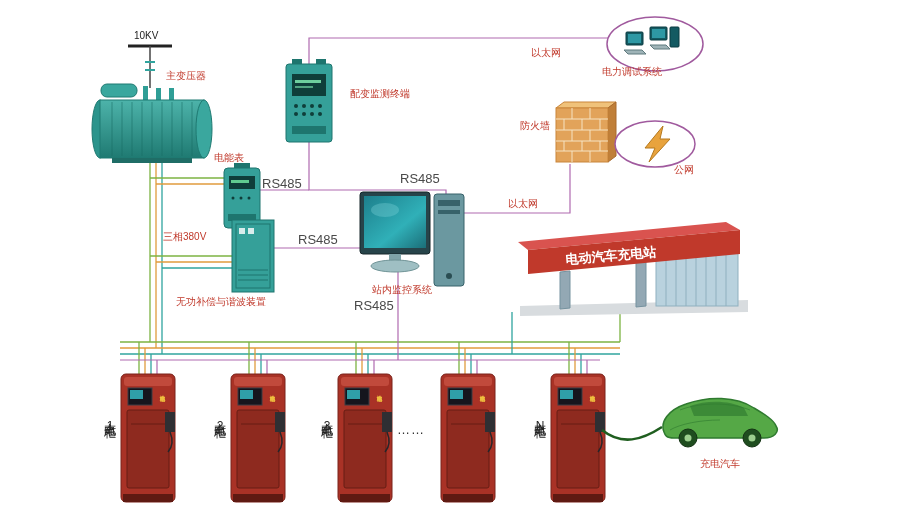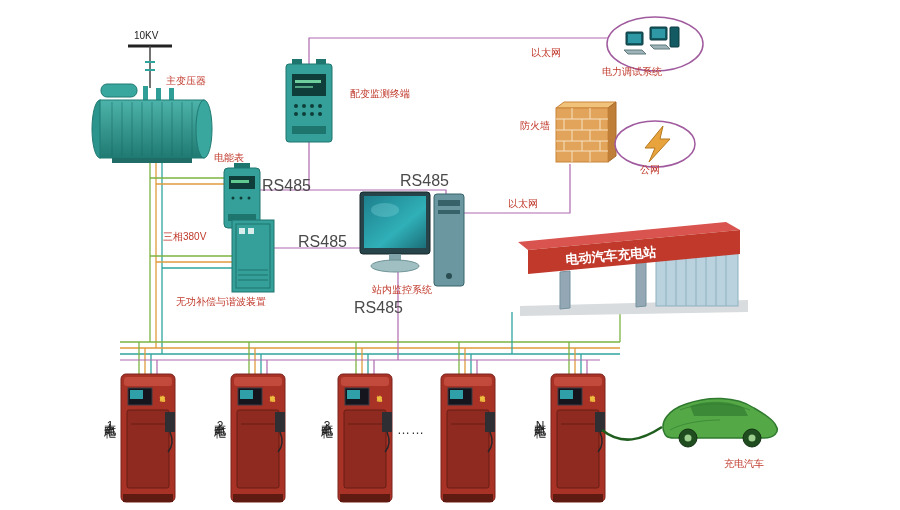--- a/index.html
+++ b/index.html
@@ -2,21 +2,21 @@
 <html><head>
 <meta charset="utf-8">
 <style>
   html,body{margin:0;padding:0;background:#fff;}
   .stage{
     position:relative;width:900px;height:510px;background:#ffffff;overflow:hidden;
     font-family:"Liberation Sans",sans-serif;
   }
   .stage svg{position:absolute;left:0;top:0;}
   .lbl{position:absolute;font-size:10px;color:#c0392b;white-space:nowrap;line-height:1.1;}
-  .lbl-dark{color:#4a4a4a;font-size:16px;}
+  .lbl-dark{color:#4a4a4a;font-size:13px;}
   .lbl-black{color:#222;}
   .lbl-v{writing-mode:vertical-rl;text-orientation:upright;font-size:12px;color:#222;
          letter-spacing:2px;line-height:1;}
   .dots{color:#333;font-size:13px;letter-spacing:1px;}
   .strip{font-size:5.5px;fill:#f0c040;writing-mode:vertical-rl;text-orientation:upright;}
   .sign{font-size:13px;font-weight:bold;fill:#ffffff;}
   .wg{stroke:#7cb342;stroke-width:1.3;fill:none;}
   .wo{stroke:#e09b3d;stroke-width:1.3;fill:none;}
   .wt{stroke:#2fa49e;stroke-width:1.3;fill:none;}
   .wp{stroke:#b06ab0;stroke-width:1.2;fill:none;}
@@ -272,35 +272,35 @@
       <path d="M20,50 C30,44 50,40 70,40 M30,30 C50,22 80,22 100,30" stroke="#2f7a2f" stroke-width="1" fill="none" opacity="0.6"></path>
       <circle cx="38" cy="58" r="9" fill="#1f4d1f" stroke="#143314"></circle>
       <circle cx="102" cy="58" r="9" fill="#1f4d1f" stroke="#143314"></circle>
       <circle cx="38" cy="58" r="3.5" fill="#9ccf8e"></circle>
       <circle cx="102" cy="58" r="3.5" fill="#9ccf8e"></circle>
     </g>
   </g>
 </svg>
 
 <div class="lbl lbl-black" style="left:134px;top:30px;">10KV</div>
-<div class="lbl" style="left:166px;top:76px;font-family:Liberation Mono, monospace;">主变压器</div>
+<div class="lbl" style="left:166px;top:70px;">主变压器</div>
 <div class="lbl" style="left:214px;top:152px;">电能表</div>
 <div class="lbl lbl-dark" style="left:262px;top:177px;">RS485</div>
 <div class="lbl" style="left:163px;top:231px;">三相380V</div>
 <div class="lbl" style="left:176px;top:296px;text-align:right;">无功补偿与谐波装置</div>
 <div class="lbl" style="left:338px;top:88px;padding-left:12px;">配变监测终端</div>
 <div class="lbl lbl-dark" style="left:400px;top:172px;">RS485</div>
 <div class="lbl lbl-dark" style="left:298px;top:233px;">RS485</div>
 <div class="lbl" style="left:372px;top:284px;text-align:center;">站内监控系统</div>
 <div class="lbl lbl-dark" style="left:354px;top:299px;">RS485</div>
 <div class="lbl" style="left:531px;top:47px;">以太网</div>
 <div class="lbl" style="left:602px;top:66px;font-family:Liberation Serif, serif;">电力调试系统</div>
 <div class="lbl" style="left:520px;top:120px;">防火墙</div>
-<div class="lbl" style="left:640px;top:164px;">公网</div>
+<div class="lbl" style="left:674px;top:164px;">公网</div>
 <div class="lbl" style="left:508px;top:198px;">以太网</div>
 <div class="lbl lbl-v" style="left:104px;top:413px;">充电柜1</div>
 <div class="lbl lbl-v" style="left:214px;top:413px;">充电柜2</div>
 <div class="lbl lbl-v" style="left:321px;top:413px;">充电柜3</div>
 <div class="lbl dots" style="left:397px;top:423px;">……</div>
 <div class="lbl lbl-v" style="left:534px;top:413px;">充电柜N</div>
-<div class="lbl" style="left:700px;top:458px;margin-left:24px;">充电汽车</div>
+<div class="lbl" style="left:700px;top:458px;">充电汽车</div>
 
 </div>
 
 </body></html>

